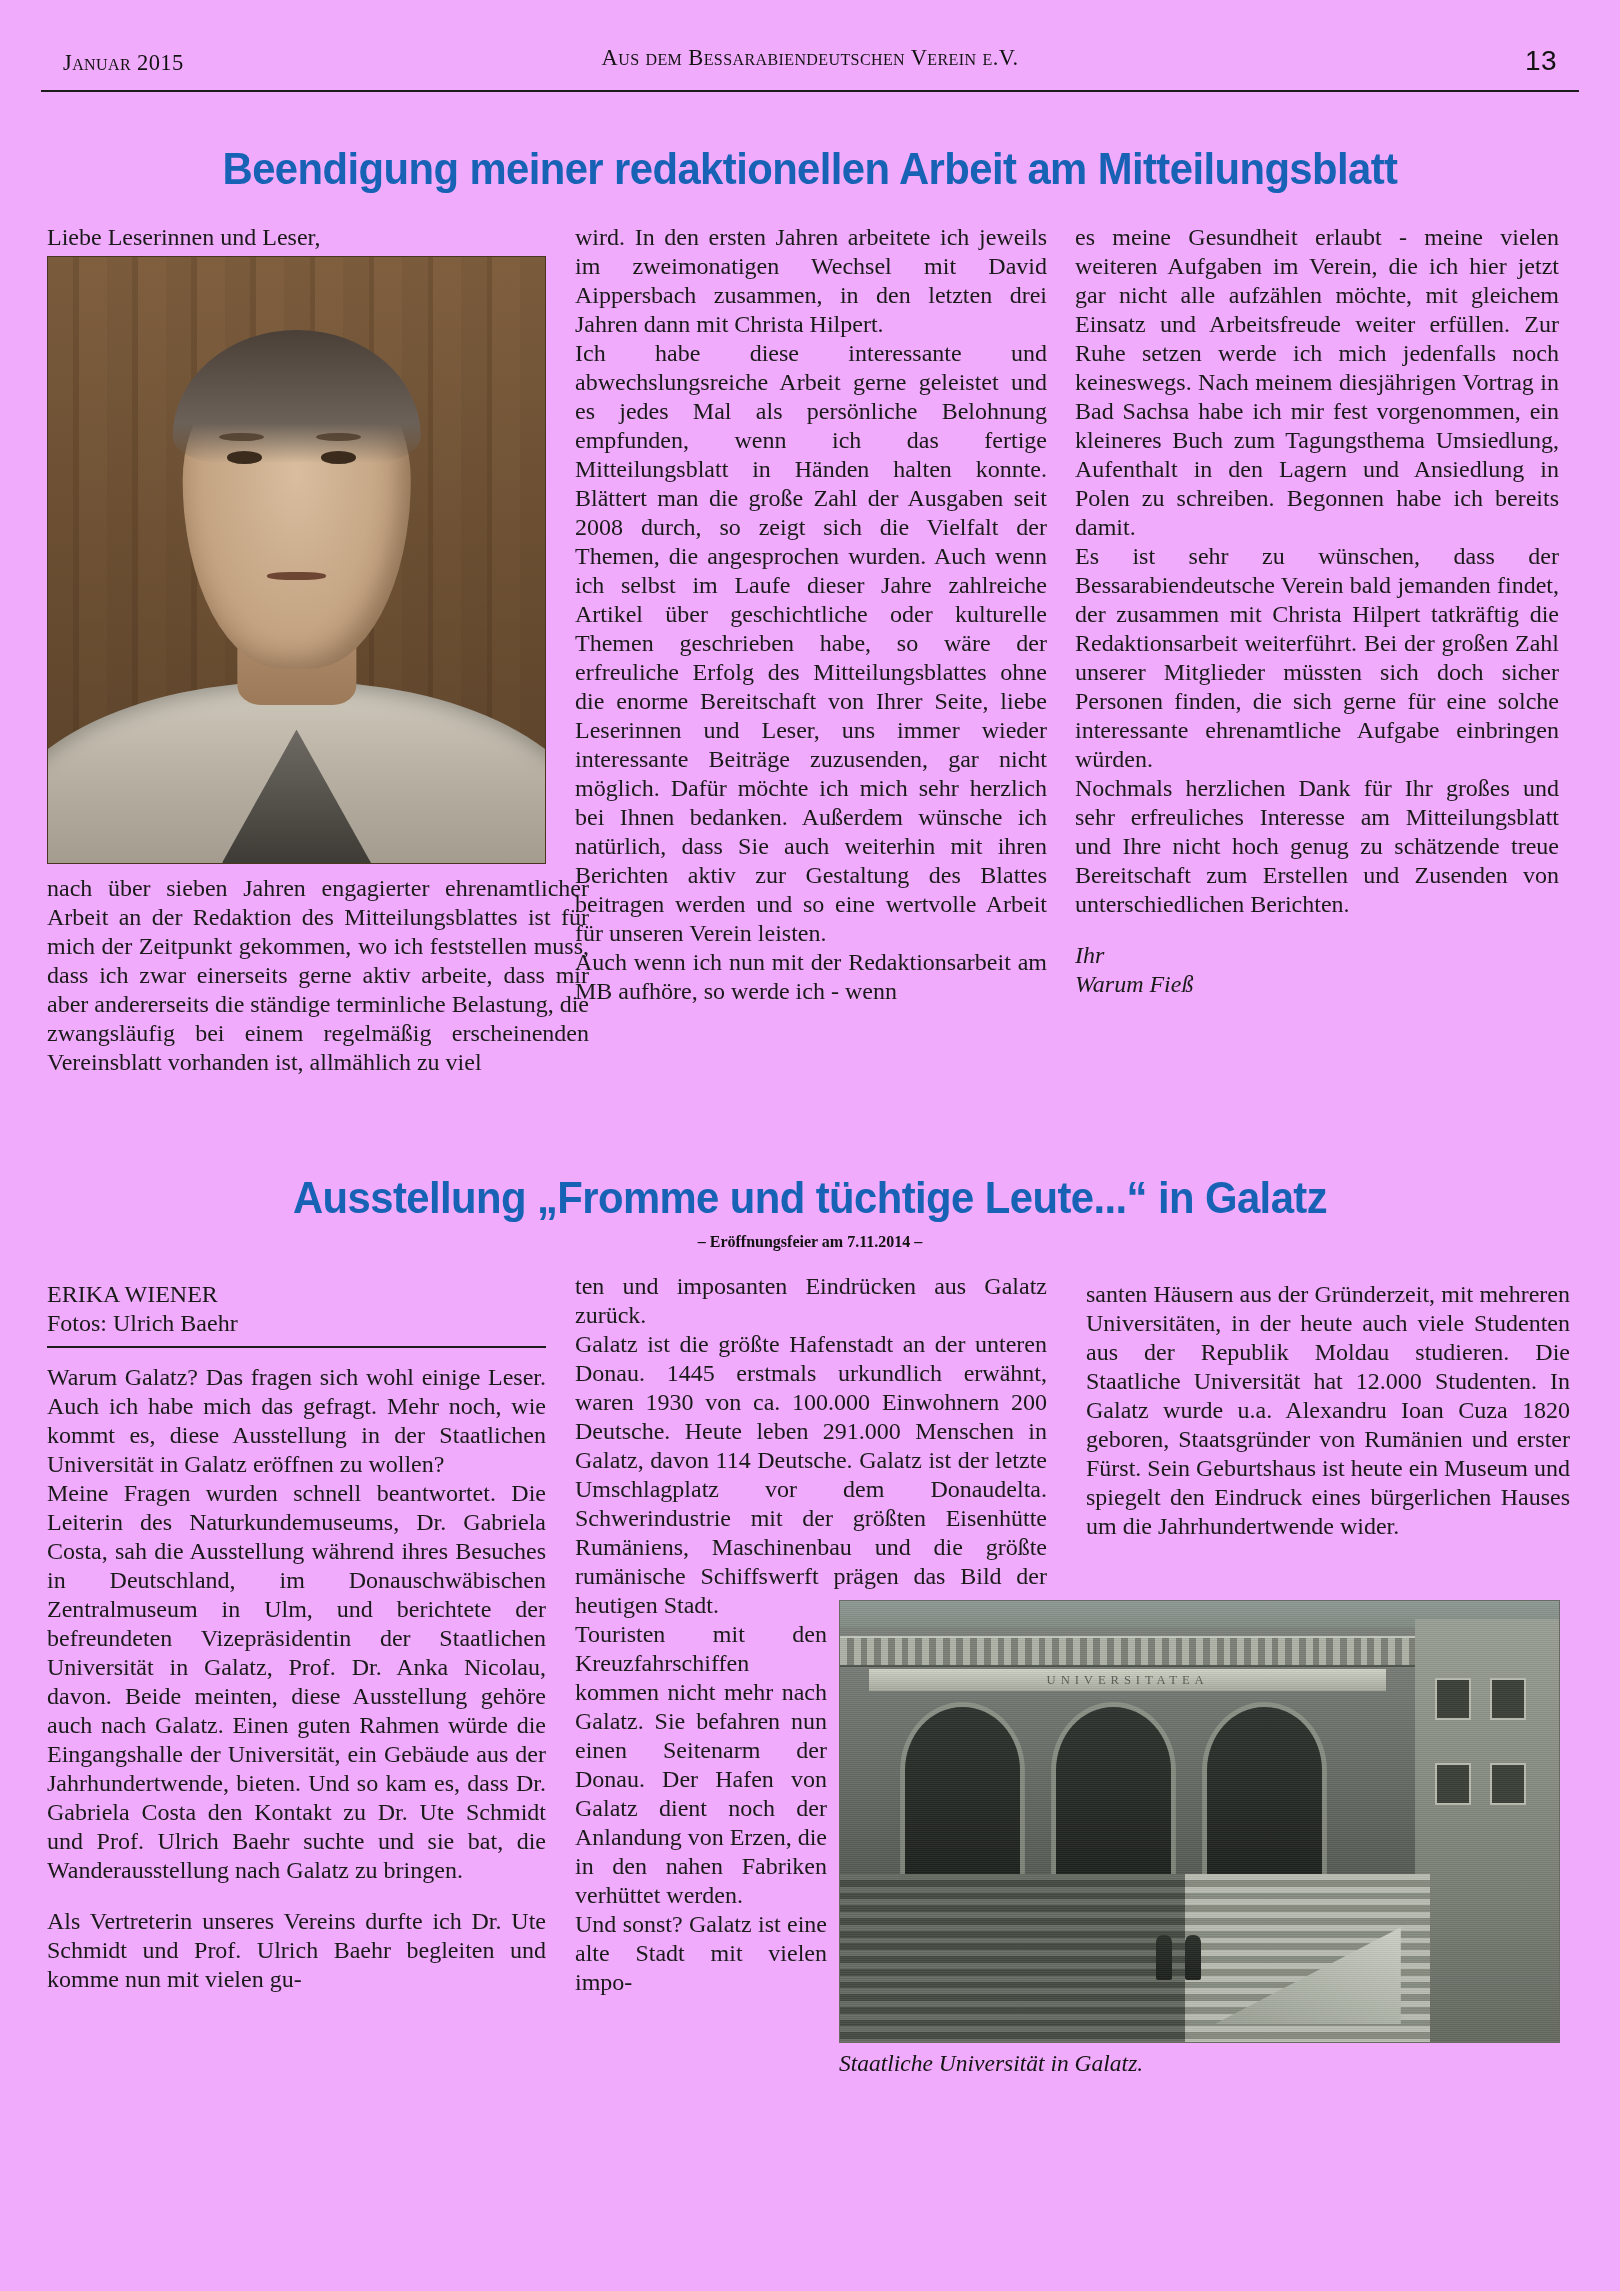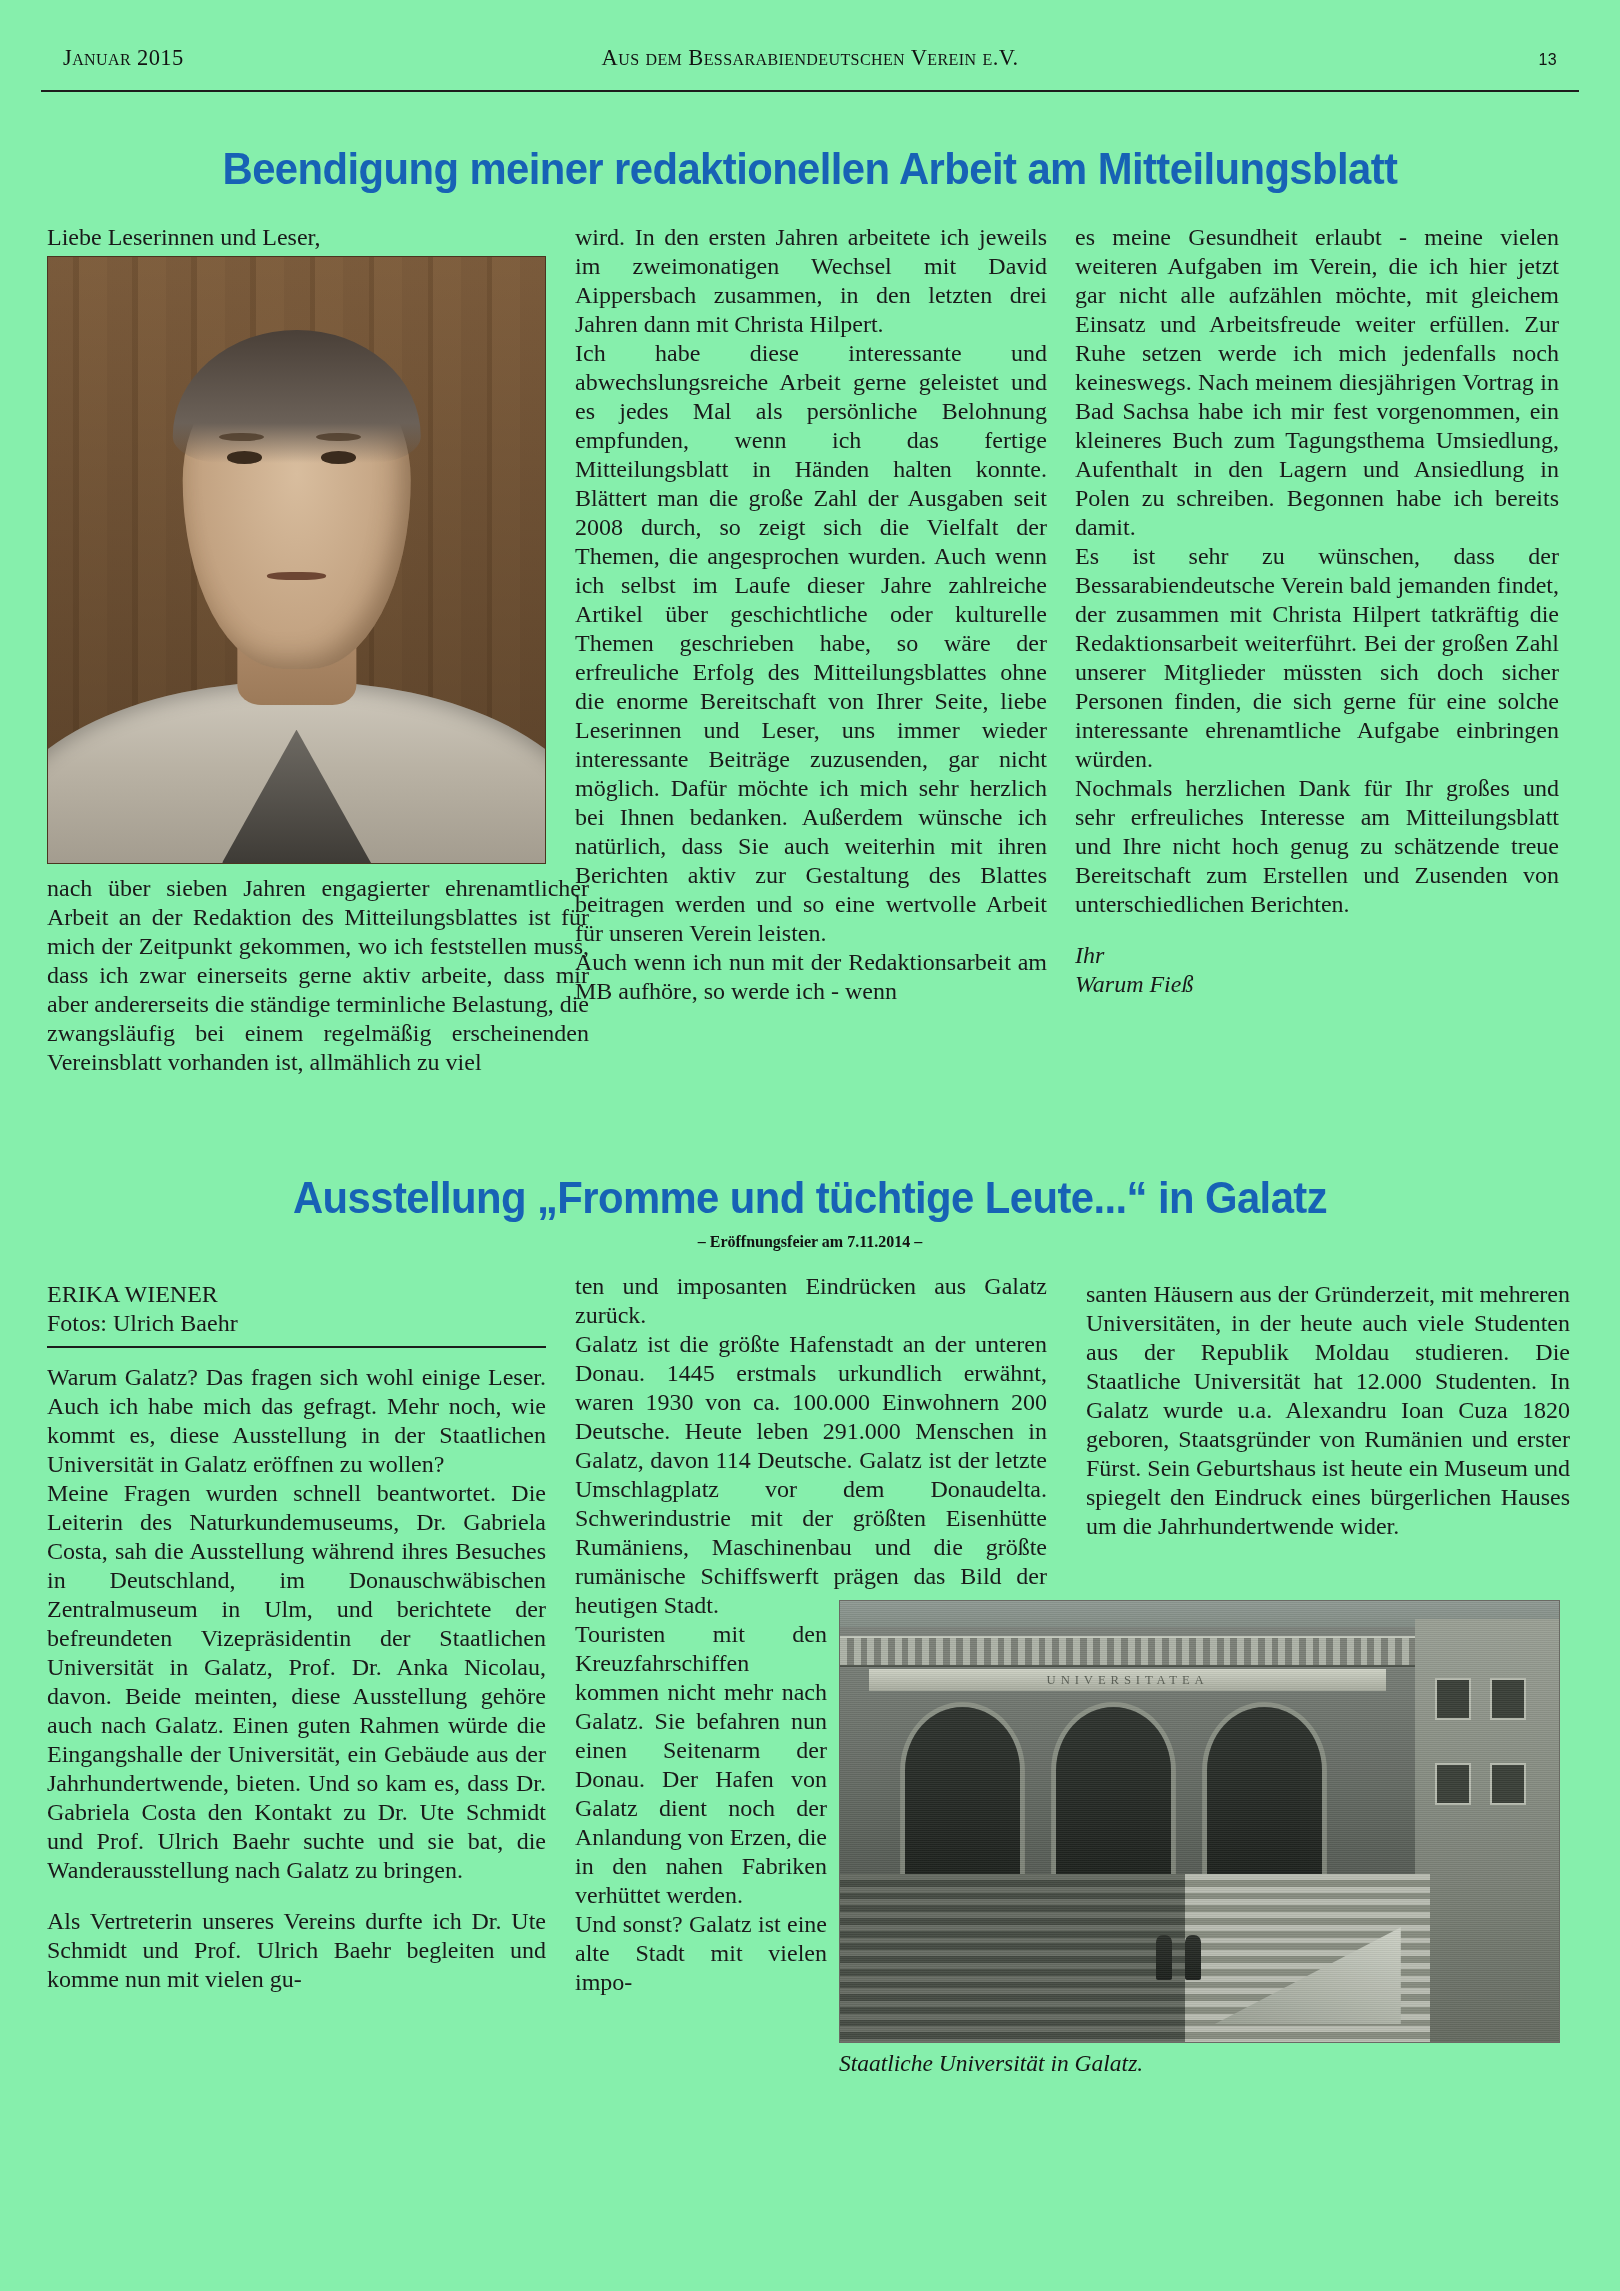--- a/index.html
+++ b/index.html
@@ -4,21 +4,21 @@
 <style>
   html, body {
     margin: 0;
     padding: 0;
     background: #ffffff;
   }
   .page {
     position: relative;
     width: 1620px;
     height: 2292px;
-    background: #86efac;
+    background: #f0abfc;
     font-family: "Liberation Serif", serif;
     color: #1a1a1a;
     overflow: hidden;
     box-sizing: border-box;
   }
 
   
   .runhead {
     position: absolute;
     left: 63px;
@@ -37,21 +37,21 @@
   .runhead .rh-center {
     position: absolute;
     left: 0; right: 0;
     text-align: center;
     font-variant: small-caps;
     font-size: 22.5px;
   }
   .runhead .rh-right {
     flex: 0 0 auto;
     font-variant: normal;
-    font-size: 16px;
+    font-size: 28px;
     font-family: "Liberation Sans", sans-serif;
     font-weight: 400;
   }
   .rule-head {
     position: absolute;
     left: 41px;
     right: 41px;
     top: 90px;
     height: 2px;
     background: #1c1c1c;

